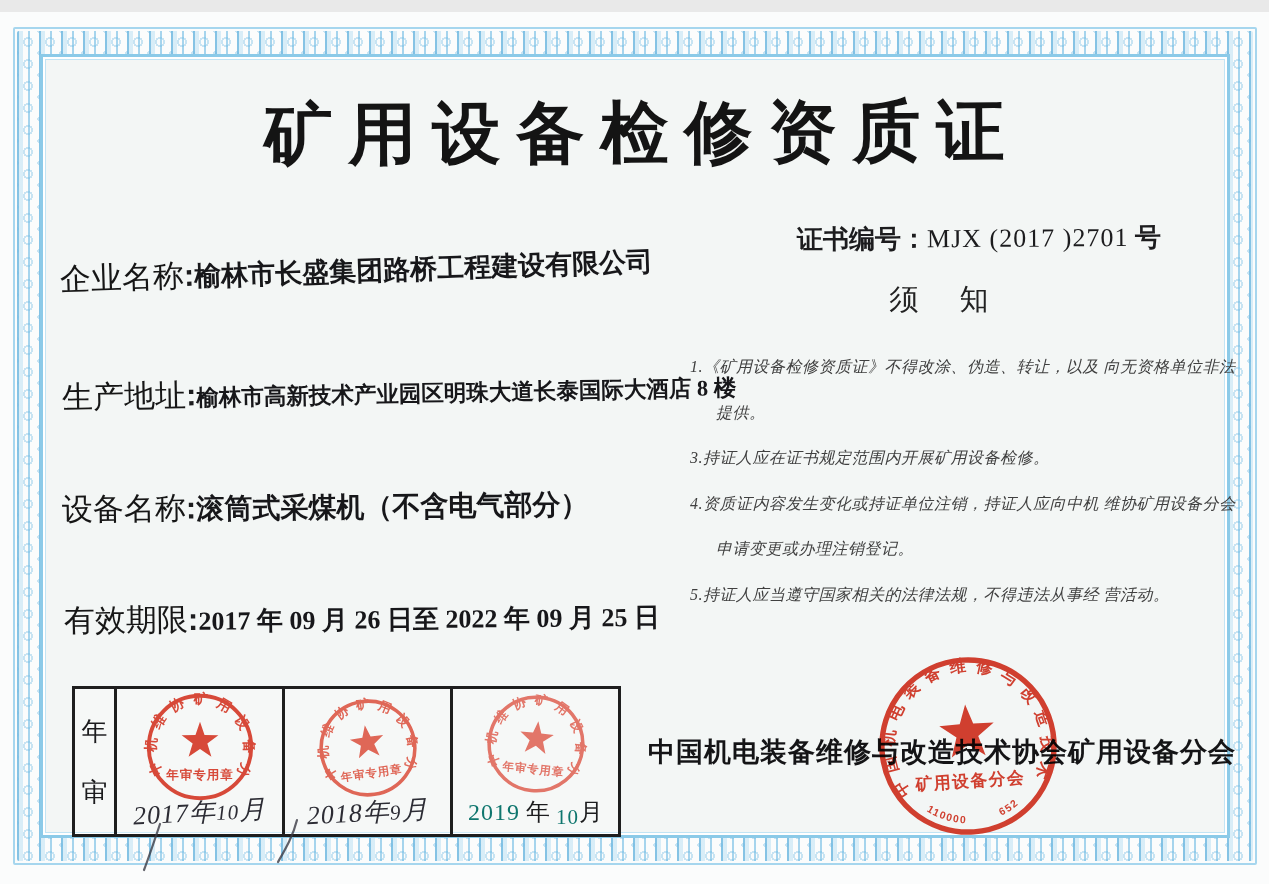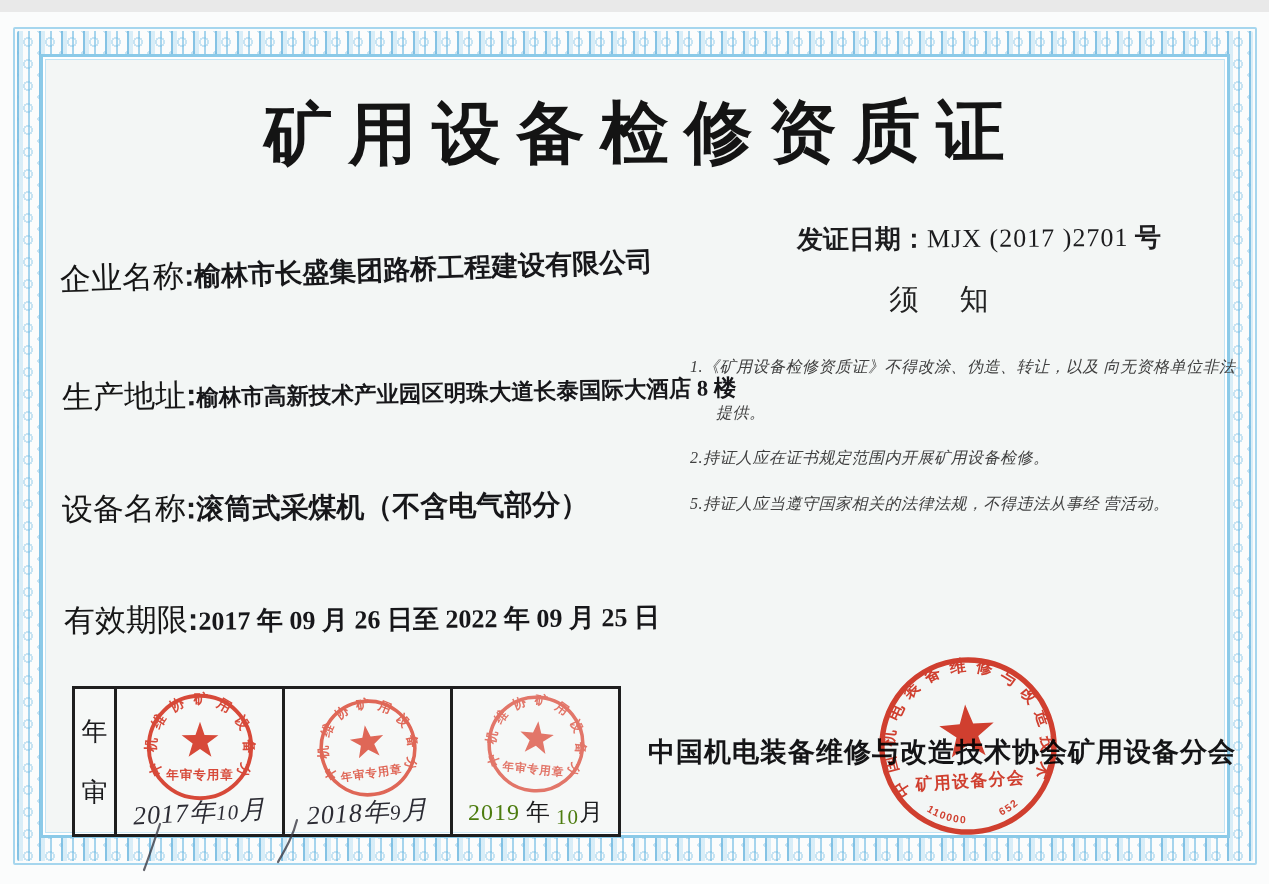--- a/index.html
+++ b/index.html
@@ -75,21 +75,21 @@
     font-family:"Liberation Sans", sans-serif; font-size:26px;
   }
   .acell{flex:1; position:relative; border-right:3px solid #1e1e1e; box-sizing:border-box;}
   .acell:last-child{border-right:none;}
   .cell-date{
     position:absolute; left:0; right:0; bottom:4px; text-align:center;
     font-size:24px; white-space:nowrap;
   }
   .hand{font-style:italic; font-size:26px; color:#2c2c34; transform:rotate(-3deg); letter-spacing:1px;}
   .hand .m{font-size:21px;}
-  .c3 .red{color:#4d7c0f; letter-spacing:1px;}
+  .c3 .red{color:#0f766e; letter-spacing:1px;}
   .c3 .num2{font-size:21px; vertical-align:-4px;}
   .c3 .unit{font-family:"Liberation Sans", sans-serif; font-size:24px;}
   .c4 .unit{font-family:"Liberation Sans", sans-serif; font-size:24px;}
   .c4 .gap{display:inline-block; width:26px;}
 
   
   svg.stamp{position:absolute; left:50%; transform:translateX(-50%); mix-blend-mode:multiply; opacity:.93;}
   .s1{color:#d43a28; width:116px; height:116px; top:0;}
   .s1 svg, .s1{transform:translateX(-50%) rotate(12deg);}
   .s2{color:#dd5a49; width:106px; height:106px; top:6px; transform:translateX(-50%) rotate(-8deg) !important;}
@@ -122,21 +122,21 @@
 <div class="paper">
   <div class="b-band"></div>
   <div class="b-outerline"></div>
   <div class="b-inner"></div>
 
   <div class="content">
 
     <div class="title">矿用设备检修资质证</div>
 
     <div class="certno">
-      <span class="lab">发证日期：</span><span class="val">MJX (2017 )2701</span><span class="lab"> 号</span>
+      <span class="lab">证书编号：</span><span class="val">MJX (2017 )2701</span><span class="lab"> 号</span>
     </div>
 
     <div class="field f-company">
       <span class="flabel">企业名称</span><span class="fcolon">:</span><span class="fvalue">榆林市长盛集团路桥工程建设有限公司</span>
     </div>
 
     <div class="field f-address">
       <span class="flabel">生产地址</span><span class="fcolon">:</span><span class="fvalue">榆林市高新技术产业园区明珠大道长泰国际大酒店 8 楼</span>
     </div>
 
@@ -144,21 +144,22 @@
       <span class="flabel">设备名称</span><span class="fcolon">:</span><span class="fvalue">滚筒式采煤机（不含电气部分）</span>
     </div>
 
     <div class="field f-validity">
       <span class="flabel">有效期限</span><span class="fcolon">:</span><span class="fvalue">2017 年 09 月 26 日至 2022 年 09 月 25 日</span>
     </div>
 
     <div class="notice">
       <div class="notice-heading">须　知</div>
       <div class="notice-item">1.《矿用设备检修资质证》不得改涂、伪造、转让，以及 向无资格单位非法提供。</div>
-      <div class="notice-item">2.持证人应在证书规定范围内开展矿用设备检修。</div>
+      <div class="notice-item">3.持证人应在证书规定范围内开展矿用设备检修。</div>
+      <div class="notice-item">4.资质证内容发生变化或持证单位注销，持证人应向中机 维协矿用设备分会申请变更或办理注销登记。</div>
       <div class="notice-item">5.持证人应当遵守国家相关的法律法规，不得违法从事经 营活动。</div>
     </div>
 
     <div class="annual">
       <div class="annual-label">
         <span>年</span>
         <span>审</span>
       </div>
 
       <div class="acell">

